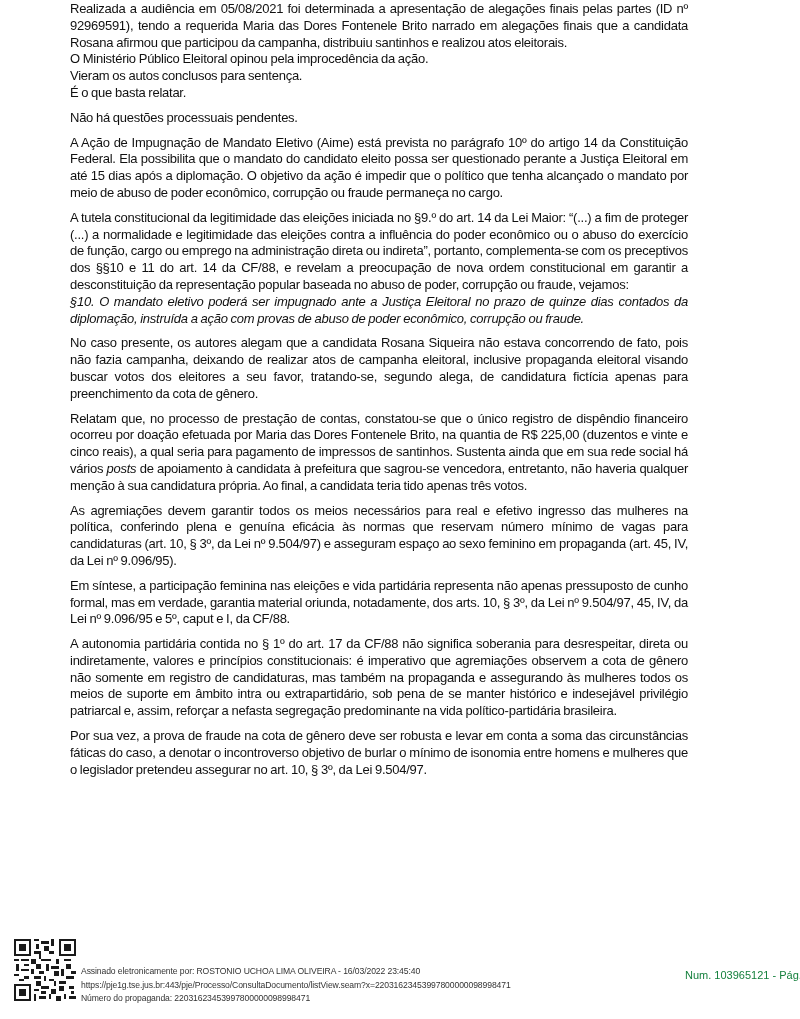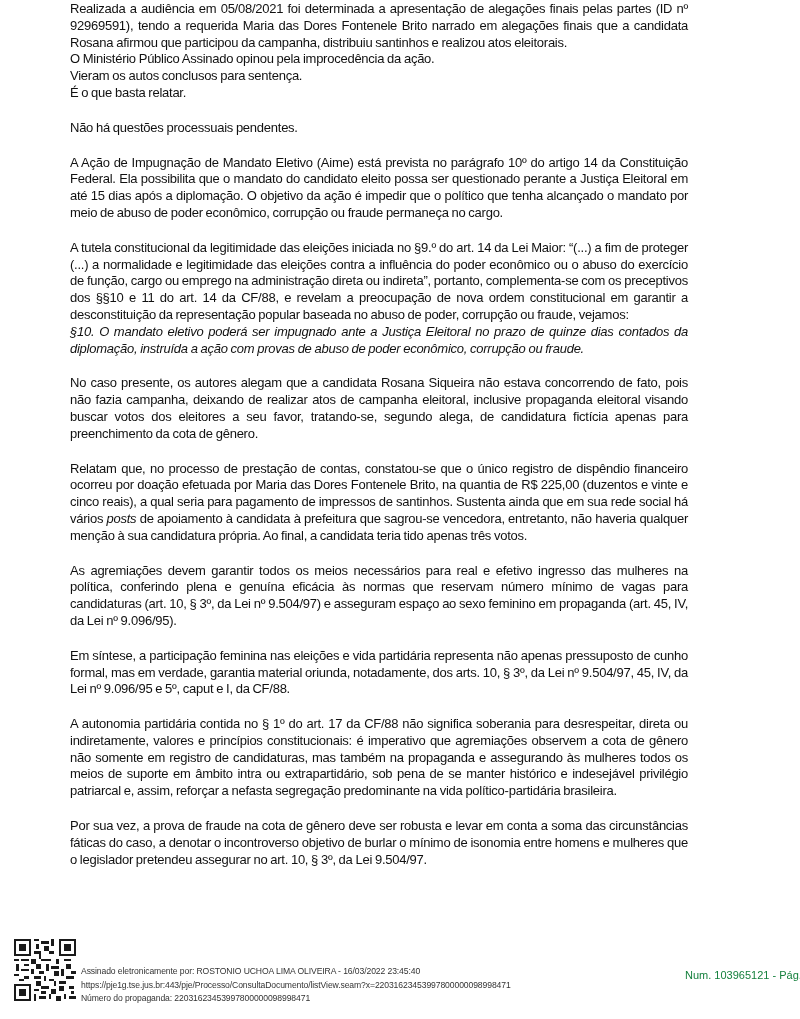--- a/index.html
+++ b/index.html
@@ -23,21 +23,21 @@
       font-size: 13px;
       line-height: 16.8px;
       letter-spacing: -0.25px;
       word-spacing: -0.5px;
     }
     .para {
       margin: 0;
       text-align: justify;
     }
     .para.last-left { text-align-last: left; }
-    .gap { margin-top: 18px; }
+    .gap { margin-top: 8px; }
     .bold { font-weight: bold; }
     .italic { font-style: italic; }
     .footer {
       position: absolute;
       left: 0;
       top: 935px;
       width: 800px;
       height: 84px;
       padding-left: 15px;
     }
@@ -65,21 +65,21 @@
       font-size: 11px;
       color: #15803d;
       white-space: nowrap;
     }
   </style>
 </head>
 <body>
 
 <main class="page-body">
   <p class="para last-left">Realizada a audiência em 05/08/2021 foi determinada a apresentação de alegações finais pelas partes (ID nº 92969591), tendo a requerida Maria das Dores Fontenele Brito narrado em alegações finais que a candidata Rosana afirmou que participou da campanha, distribuiu santinhos e realizou atos eleitorais.</p>
-  <p class="para">O Ministério Público Assinado opinou pela improcedência da ação.</p>
+  <p class="para">O Ministério Público Eleitoral opinou pela improcedência da ação.</p>
   <p class="para">Vieram os autos conclusos para sentença.</p>
   <p class="para">É o que basta relatar.</p>
   <p class="para gap">Não há questões processuais pendentes.</p>
   <p class="para gap last-left">A Ação de Impugnação de Mandato Eletivo (Aime) está prevista no parágrafo 10º do artigo 14 da Constituição Federal. Ela possibilita que o mandato do candidato eleito possa ser questionado perante a Justiça Eleitoral em até 15 dias após a diplomação. O objetivo da ação é impedir que o político que tenha alcançado o mandato por meio de abuso de poder econômico, corrupção ou fraude permaneça no cargo.</p>
   <p class="para gap last-left">A tutela constitucional da legitimidade das eleições iniciada no §9.º do art. 14 da Lei Maior: “(...) a fim de proteger (...) a normalidade e legitimidade das eleições contra a influência do poder econômico ou o abuso do exercício de função, cargo ou emprego na administração direta ou indireta”, portanto, complementa-se com os preceptivos dos §§10 e 11 do art. 14 da CF/88, e revelam a preocupação de nova ordem constitucional em garantir a desconstituição da representação popular baseada no abuso de poder, corrupção ou fraude, vejamos:</p>
   <p class="para italic last-left">§10. O mandato eletivo poderá ser impugnado ante a Justiça Eleitoral no prazo de quinze dias contados da diplomação, instruída a ação com provas de abuso de poder econômico, corrupção ou fraude.</p>
   <p class="para gap last-left">No caso presente, os autores alegam que a candidata Rosana Siqueira não estava concorrendo de fato, pois não fazia campanha, deixando de realizar atos de campanha eleitoral, inclusive propaganda eleitoral visando buscar votos dos eleitores a seu favor, tratando-se, segundo alega, de candidatura fictícia apenas para preenchimento da cota de gênero.</p>
   <p class="para gap last-left"><span>Relatam que, no processo de prestação de contas, constatou-se que o único registro de dispêndio financeiro ocorreu por doação efetuada por Maria das Dores Fontenele Brito, na quantia de R$ 225,00 (duzentos e vinte e cinco reais), a qual seria para pagamento de impressos de santinhos. Sustenta ainda que em sua rede social há vários </span><span class="italic">posts</span><span> de apoiamento à candidata à prefeitura que sagrou-se vencedora, entretanto, não haveria qualquer menção à sua candidatura própria. Ao final, a candidata teria tido apenas três votos.</span></p>
   <p class="para gap last-left">As agremiações devem garantir todos os meios necessários para real e efetivo ingresso das mulheres na política, conferindo plena e genuína eficácia às normas que reservam número mínimo de vagas para candidaturas (art. 10, § 3º, da Lei nº 9.504/97) e asseguram espaço ao sexo feminino em propaganda (art. 45, IV, da Lei nº 9.096/95).</p>
   <p class="para gap last-left">Em síntese, a participação feminina nas eleições e vida partidária representa não apenas pressuposto de cunho formal, mas em verdade, garantia material oriunda, notadamente, dos arts. 10, § 3º, da Lei nº 9.504/97, 45, IV, da Lei nº 9.096/95 e 5º, caput e I, da CF/88.</p>

